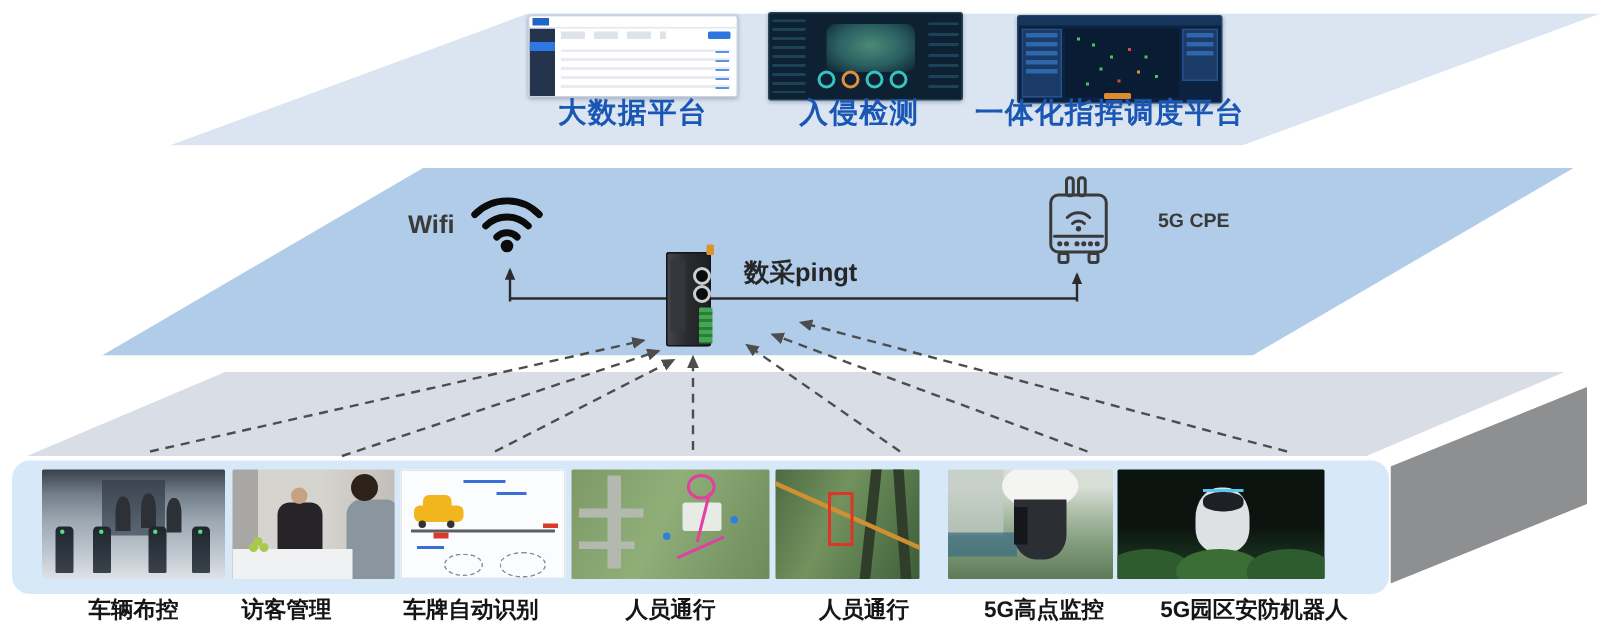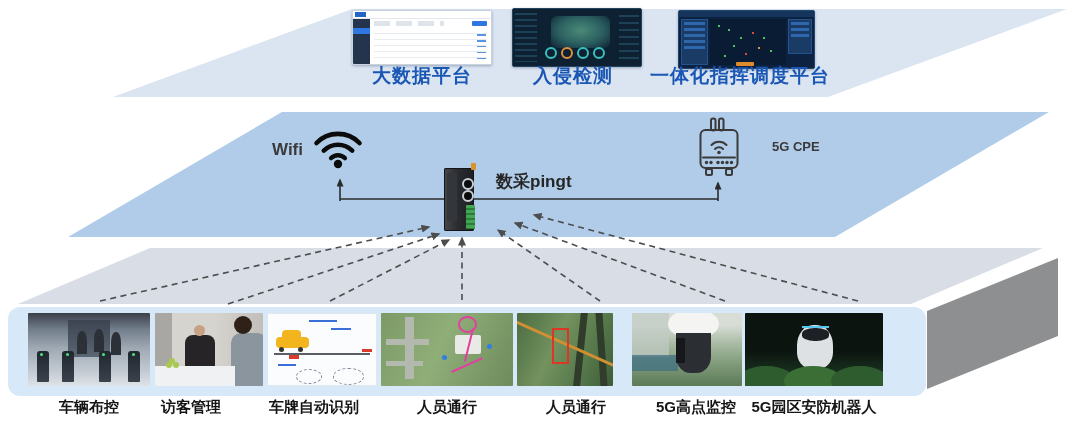--- a/index.html
+++ b/index.html
@@ -142,21 +142,21 @@
   .ph7 .bush{bottom:-14%;width:42%;height:42%;border-radius:50%;background:#2f5c2f;}
   .ph7 .bs1{left:-6%;} .ph7 .bs2{left:28%;background:#3a6e35;} .ph7 .bs3{left:62%;}
   .ph7 .body{left:38%;top:16%;width:26%;height:60%;border-radius:46% 46% 36% 36%;background:#dde1e4;}
   .ph7 .visor{left:41%;top:21%;width:20%;height:17%;border-radius:45%;background:#1d2126;}
   .ph7 .glow{left:41%;top:18%;width:20%;height:2px;background:#58c8f0;}
 
   .dev-label{position:absolute;top:398px;height:18px;z-index:4;color:#151515;
     font-size:15px;font-weight:bold;text-align:center;line-height:18px;}
   .dl1{left:29px;width:120px;} .dl2{left:131px;width:120px;} .dl3{left:244px;width:140px;font-family:Liberation Serif, serif;}
   .dl4{left:387px;width:120px;} .dl5{left:516px;width:120px;} .dl6{left:626px;width:140px;}
-  .dl7{left:724px;width:180px;}
+  .dl7{left:746px;width:180px;}
 
   .arrows{position:absolute;inset:0;width:1080px;height:426px;z-index:5;pointer-events:none;}
 </style>
 </head>
 <body>
 
 <div class="plane plane-platform"></div>
 <div class="plane plane-network"></div>
 <div class="plane plane-devtop"></div>
 <div class="plane plane-devside"></div>

